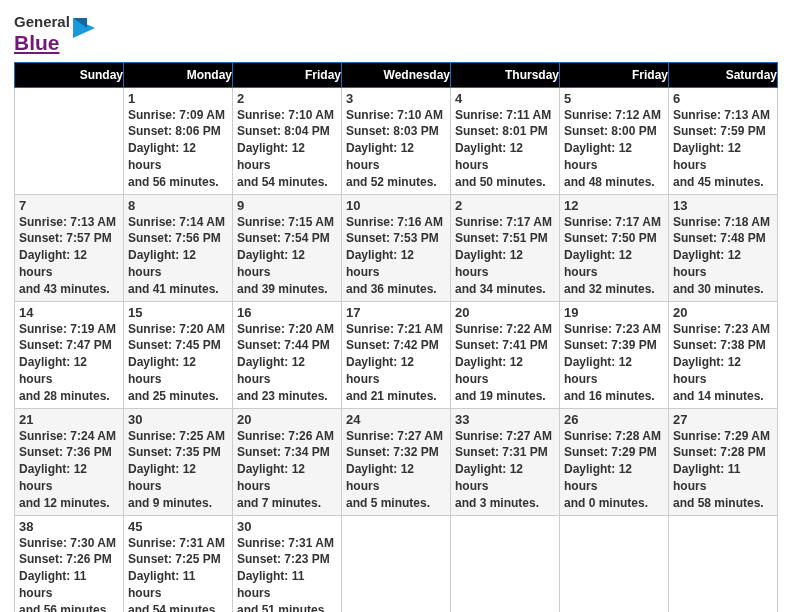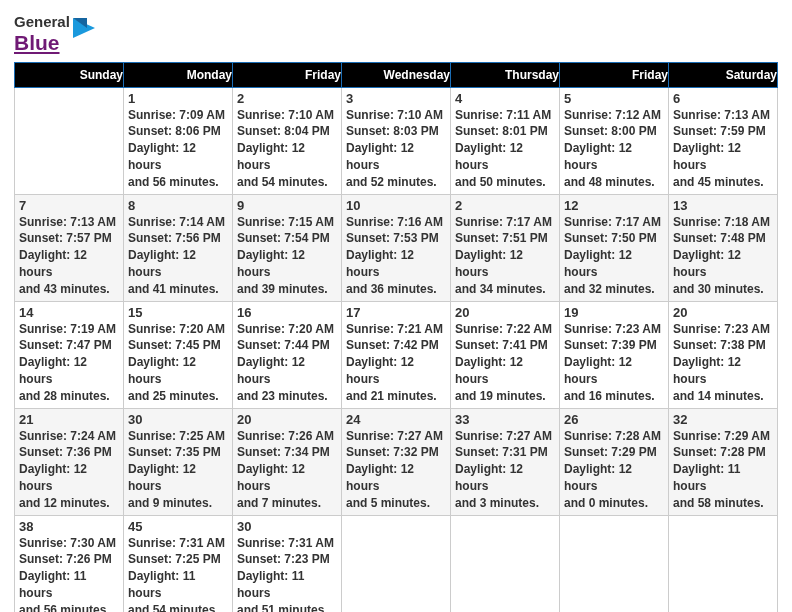--- a/index.html
+++ b/index.html
@@ -225,21 +225,21 @@
           </td>
           <td>
             <span class="cell-day">33</span>
             <div class="cell-info">Sunrise: 7:27 AM<br>Sunset: 7:31 PM<br>Daylight: 12 hours<br>and 3 minutes.</div>
           </td>
           <td>
             <span class="cell-day">26</span>
             <div class="cell-info">Sunrise: 7:28 AM<br>Sunset: 7:29 PM<br>Daylight: 12 hours<br>and 0 minutes.</div>
           </td>
           <td>
-            <span class="cell-day">32</span>
+            <span class="cell-day">27</span>
             <div class="cell-info">Sunrise: 7:29 AM<br>Sunset: 7:28 PM<br>Daylight: 11 hours<br>and 58 minutes.</div>
           </td>
         </tr>
         <tr>
           <td>
             <span class="cell-day">38</span>
             <div class="cell-info">Sunrise: 7:30 AM<br>Sunset: 7:26 PM<br>Daylight: 11 hours<br>and 56 minutes.</div>
           </td>
           <td>
             <span class="cell-day">45</span>

